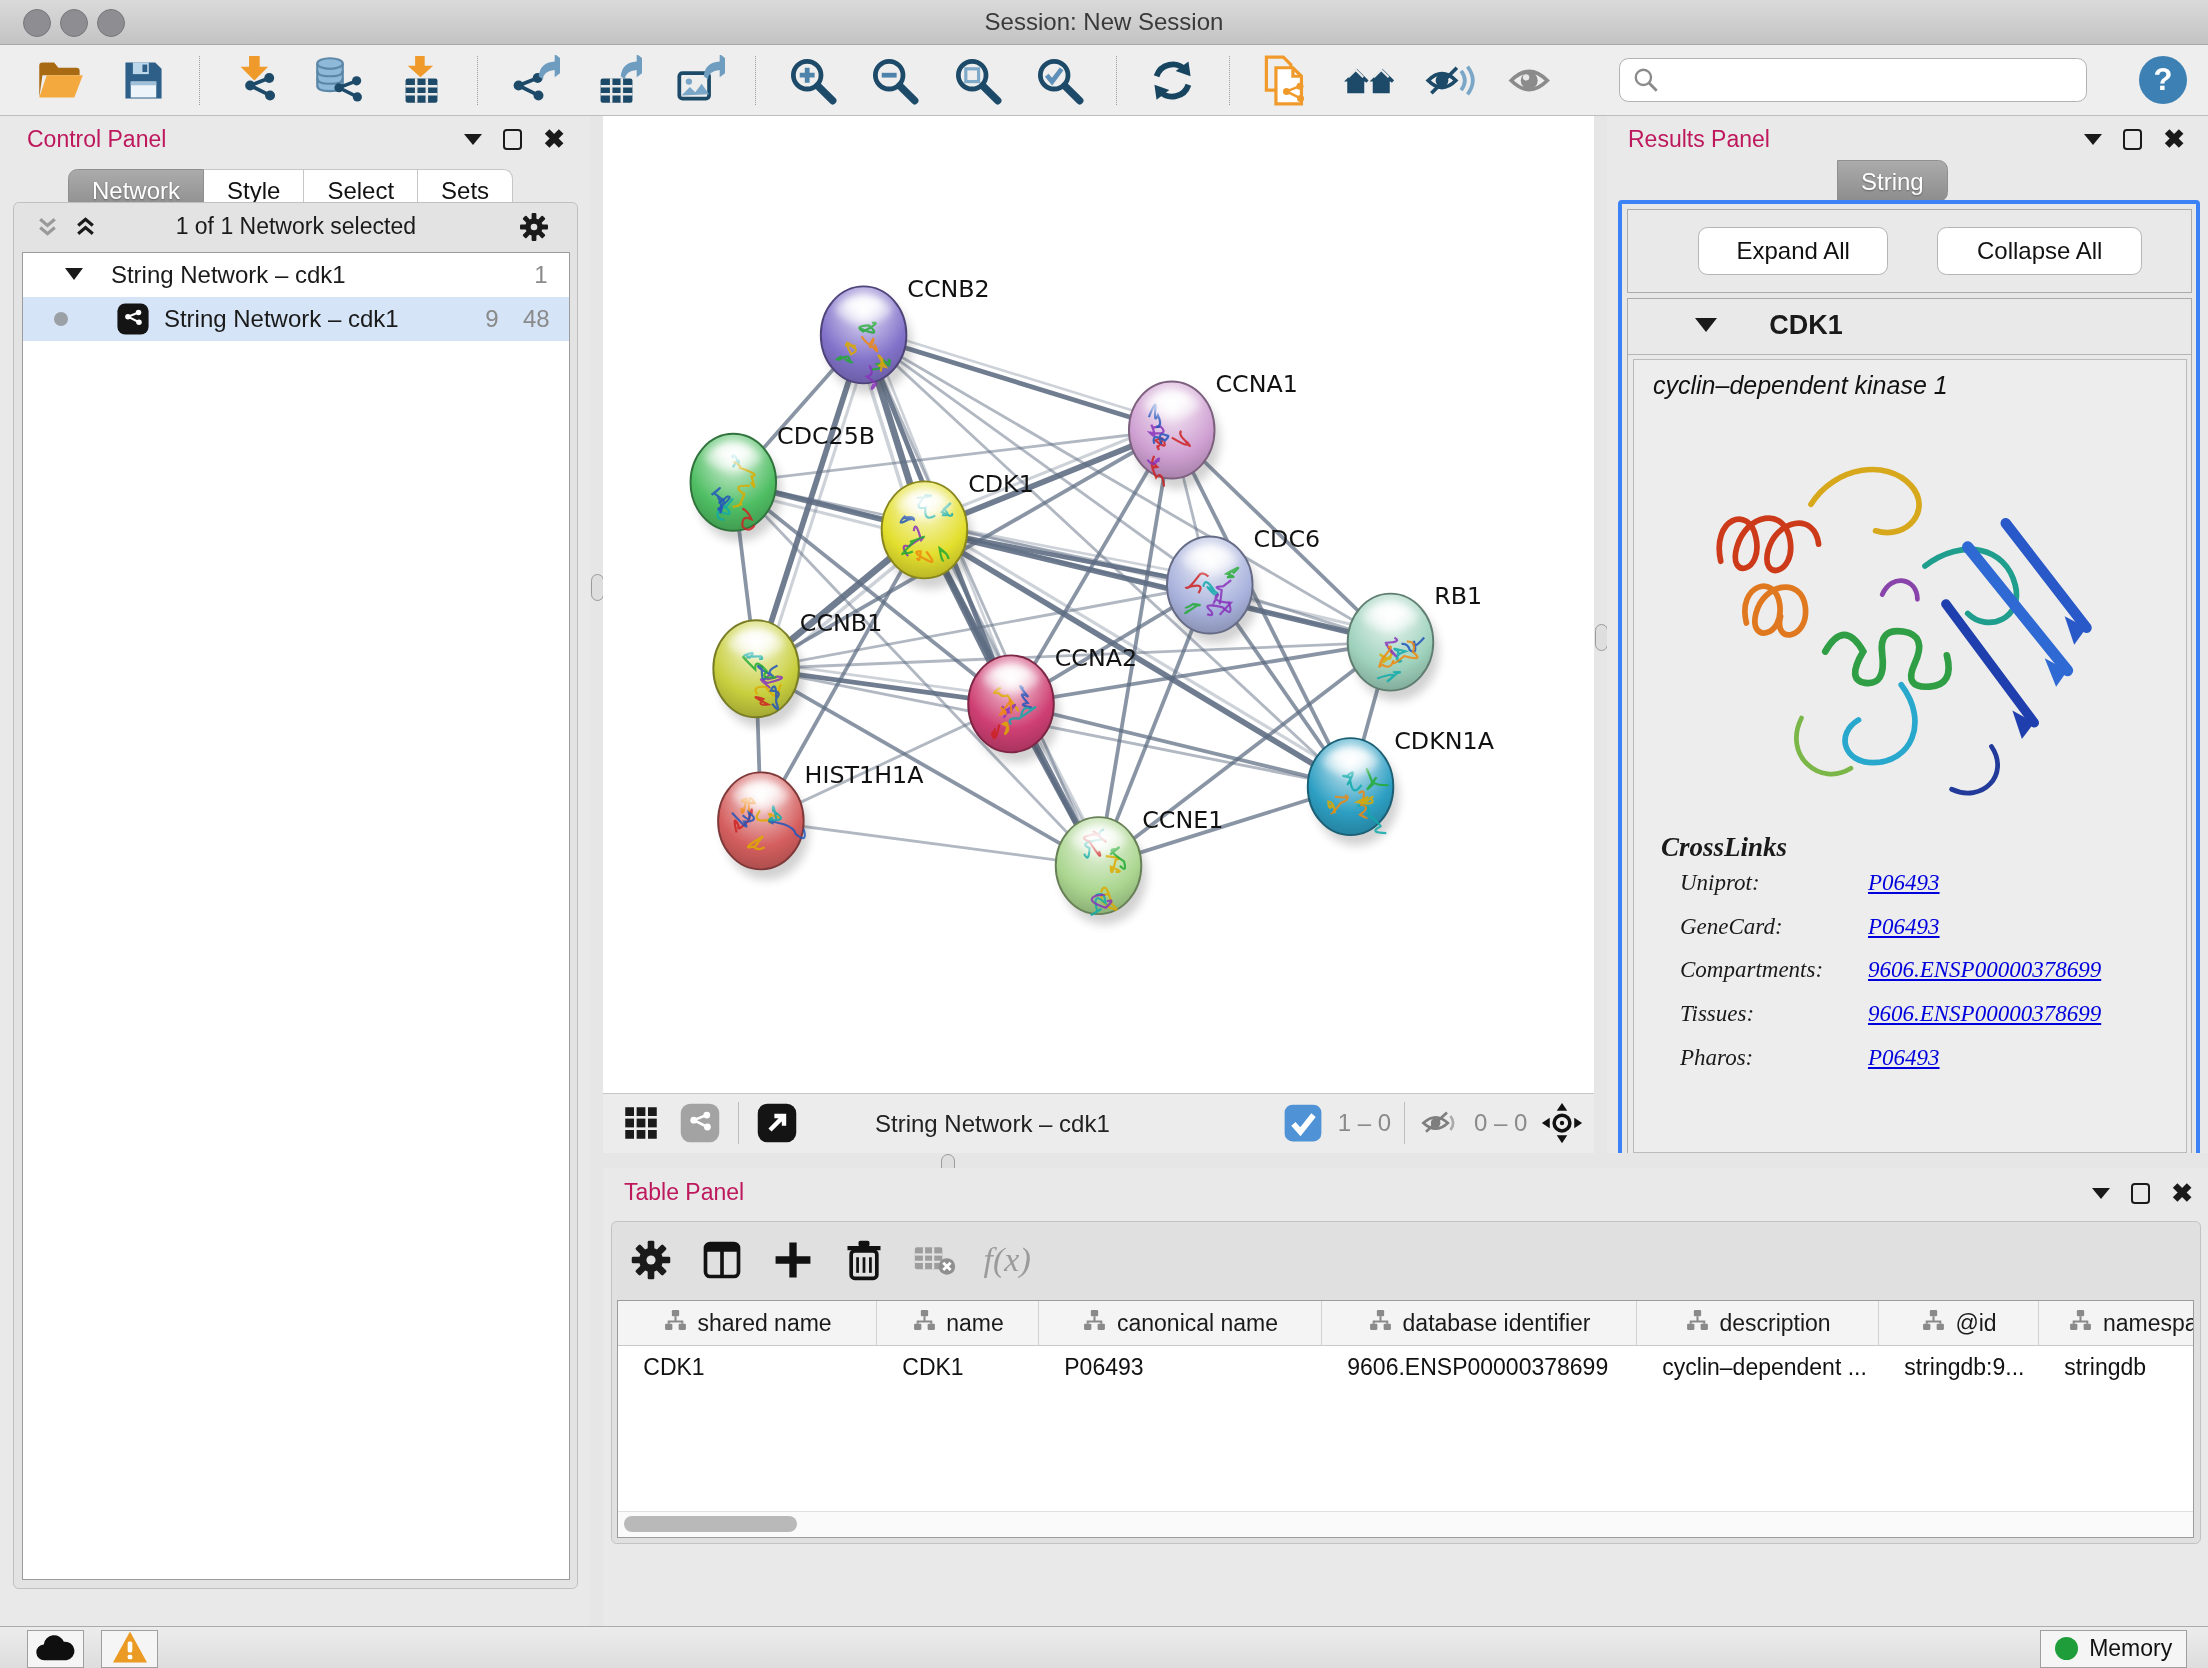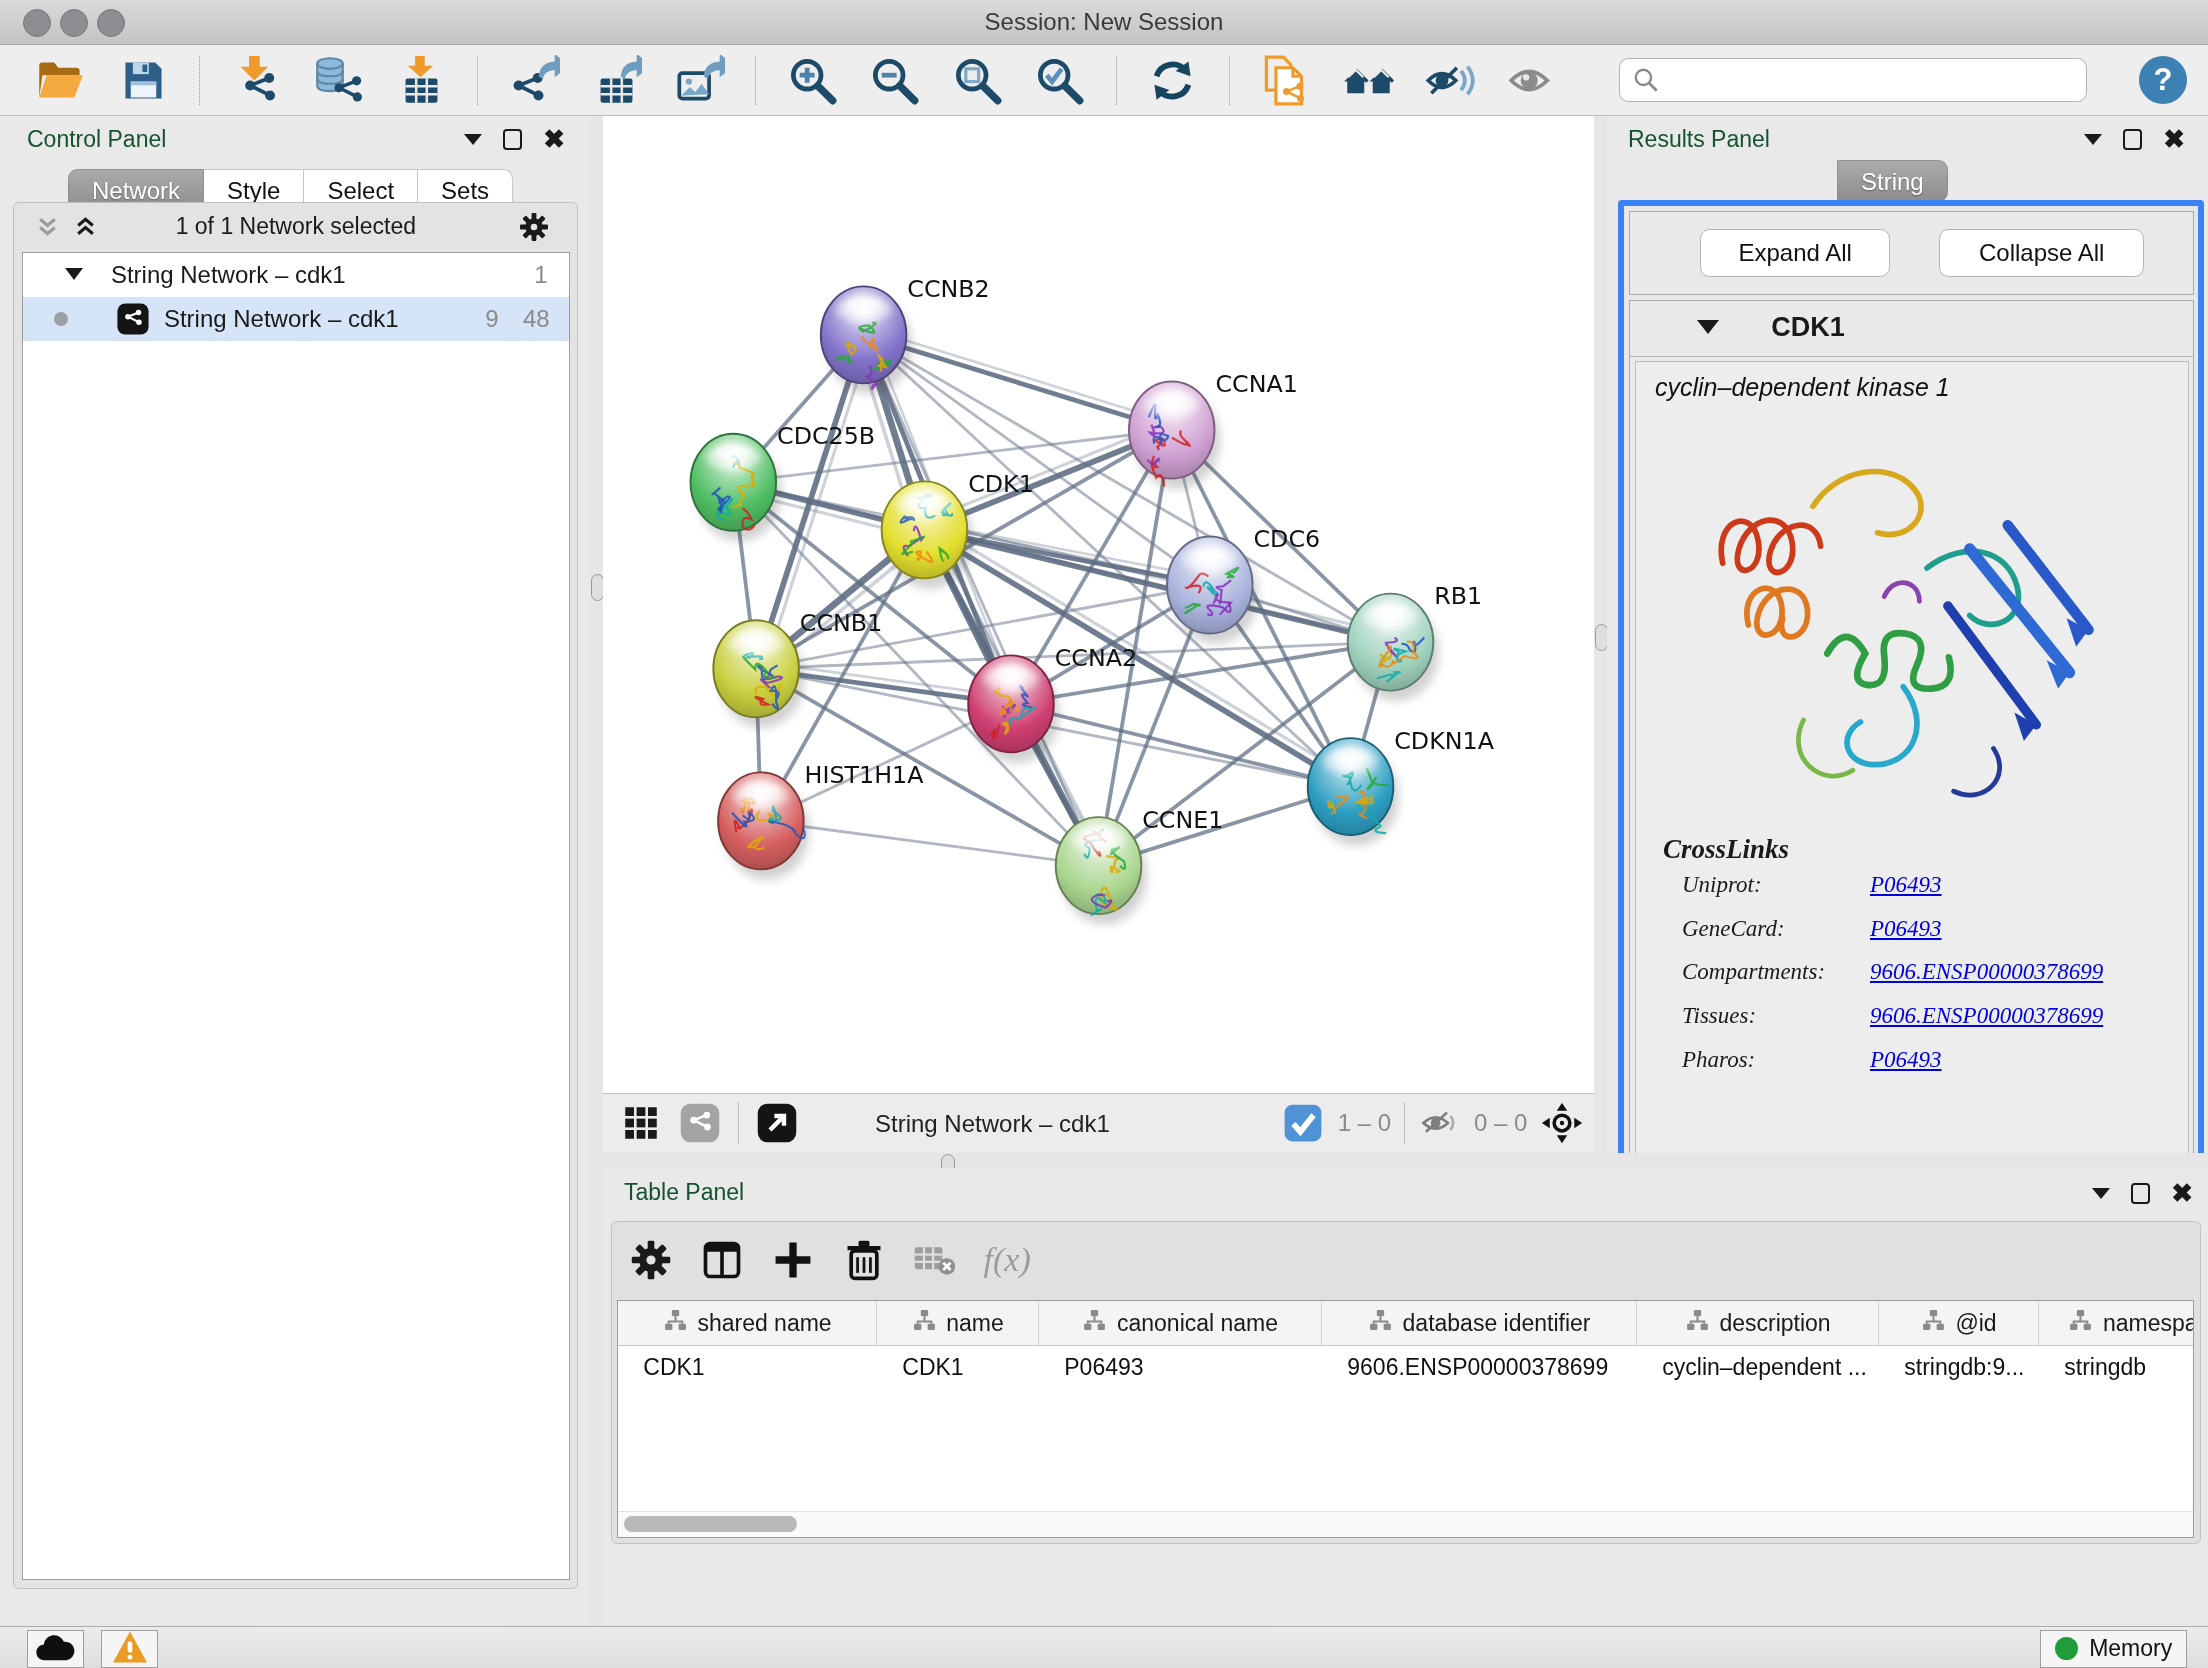--- a/index.html
+++ b/index.html
@@ -22,21 +22,21 @@
   .tb-icon svg{width:51px;height:51px;}
   .tb-sep{width:0;height:49px;border-left:1.9px dotted #9d9d9d;flex:0 0 auto;}
   .search-wrap{margin-left:auto;position:relative;width:468px;height:44px;flex:0 0 auto;}
   .search-input{width:100%;height:100%;box-sizing:border-box;border:1px solid #b2b2b2;border-radius:9.5px;
     background:#fff;padding:0 13.3px 0 53px;font-size:23px;outline:none;color:#333;}
   .search-mag{position:absolute;left:13.3px;top:7.6px;width:28.5px;height:28.5px;}
   .help-btn{width:48px;height:48px;margin-left:23px;border-radius:50%;background:#3c80b4;color:#fff;
     font-size:31px;font-weight:bold;display:flex;align-items:center;justify-content:center;flex:0 0 auto;}
 
   
-  .panel-title{font-size:23px;color:#14532d;}
+  .panel-title{font-size:23px;color:#be185d;}
   .win-icons{position:absolute;display:flex;gap:21px;align-items:center;}
   .tri-down{width:0;height:0;border-left:9.5px solid transparent;border-right:9.5px solid transparent;
     border-top:11.4px solid #1a1a1a;}
   .float-box{width:15px;height:17px;border:2.9px solid #1a1a1a;border-radius:3.8px;}
   .close-x{font-size:26px;font-weight:bold;color:#1a1a1a;line-height:19px;}
 
   .tab{height:42px;line-height:42px;padding:0 23px;font-size:24px;background:#fff;
     border:1px solid #c6c6c6;border-left:none;color:#111;box-sizing:border-box;}
   .tab:first-child{border-left:1px solid #c6c6c6;border-radius:9.5px 0 0 9.5px;}
   .tab:last-child{border-radius:0 9.5px 9.5px 0;}
@@ -66,21 +66,21 @@
   .ct-icon svg{width:42px;height:42px;display:block;}
   .ct-sep{width:0;height:42px;border-left:1px solid #bdbdbd;}
   .ct-left{position:absolute;left:17px;top:7.6px;display:flex;gap:17px;align-items:center;}
   .ct-title{position:absolute;left:272px;top:0;height:59px;line-height:59px;font-size:24px;color:#222;}
   .ct-right{position:absolute;right:11.4px;top:7.6px;display:flex;gap:13.3px;align-items:center;}
   .ct-count{font-size:24px;color:#8a8a8a;}
 
   
   .results-panel{left:1607px;top:116px;width:601px;height:1052px;background:#e9e9e9;}
   .rp-outer{position:absolute;left:11.4px;top:84px;width:574px;height:961px;background:#e7e7e7;
-    border:6px solid #3b82f6;border-radius:3.8px;}
+    border:4px solid #3b82f6;border-radius:3.8px;}
   .rp-btnrow{position:absolute;left:4.8px;top:4.8px;width:563px;height:82px;border:1px solid #aaaaaa;background:#e9e9e9;}
   .rp-btn{position:absolute;top:17px;height:48px;line-height:46px;background:#fff;border:1px solid #b5b5b5;
     border-radius:9.5px;font-size:24px;text-align:center;color:#111;box-sizing:border-box;}
   .cdk-box{position:absolute;left:4.8px;top:94px;width:563px;height:859px;border:1px solid #aaaaaa;background:#e9e9e9;}
   .cdk-head{position:absolute;left:0;top:0;width:100%;height:55px;border-bottom:1px solid #b5b5b5;}
   .cdk-title{position:absolute;left:141px;top:11.4px;font-size:27px;font-weight:bold;}
   .cdk-content{position:absolute;left:4.8px;top:60px;width:552px;height:792px;background:#ededed;border:1px solid #bbbbbb;font-style:italic;}
   .cdk-desc{position:absolute;left:19px;top:11.4px;font-size:25px;color:#111;}
   .xl-title{position:absolute;left:27px;top:472px;font-family:"Liberation Serif",serif;font-weight:bold;font-size:27px;}
   .xl-row{position:absolute;left:46px;width:495px;height:44px;font-family:"Liberation Serif",serif;font-size:23px;}

